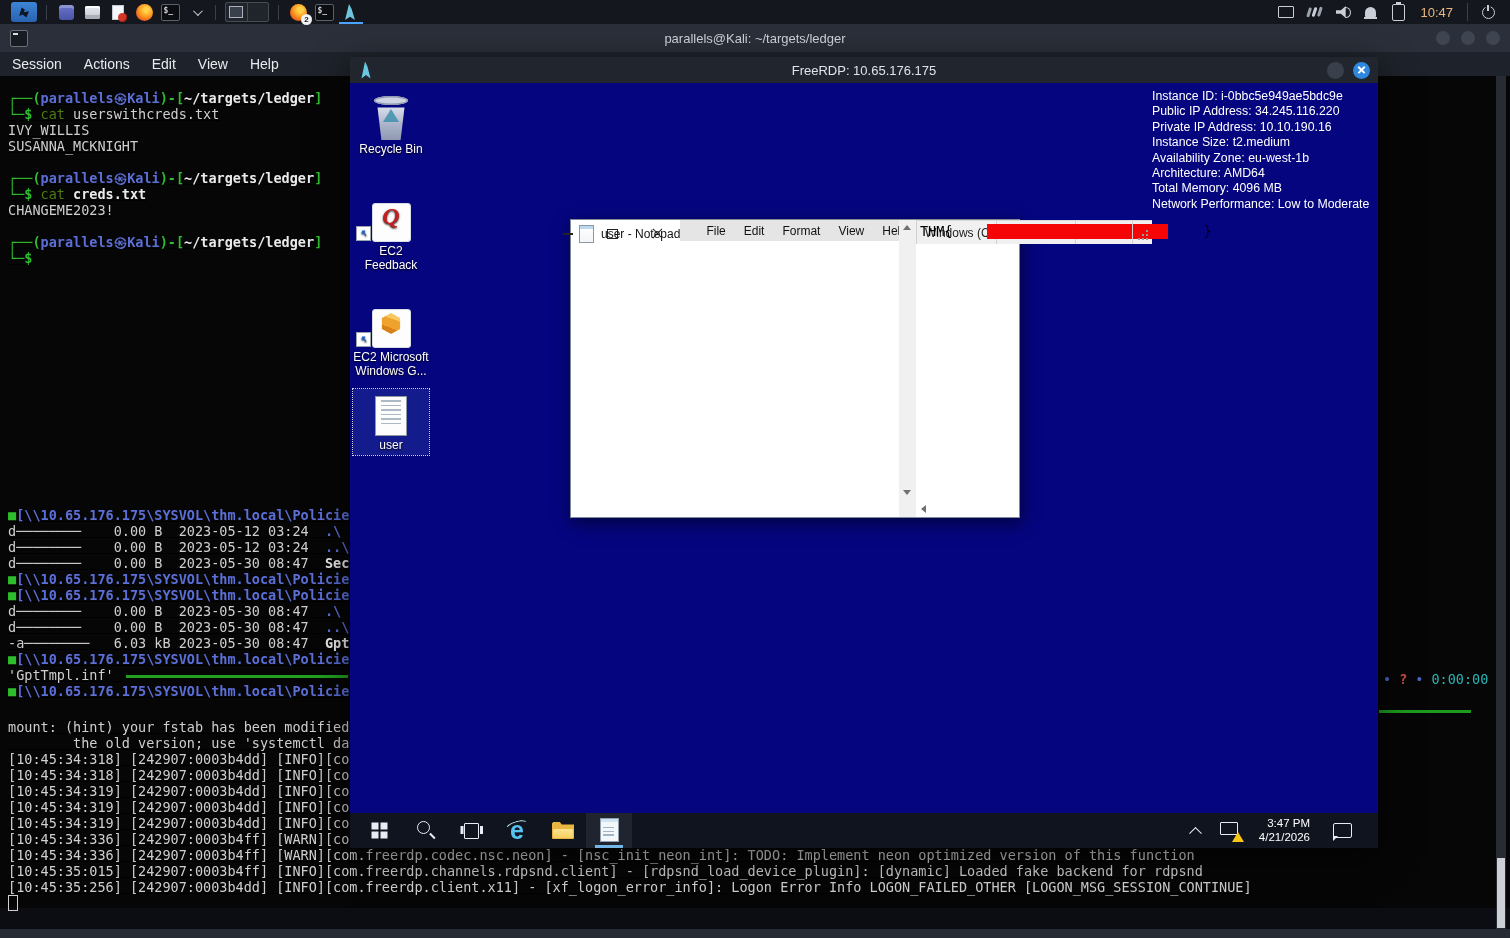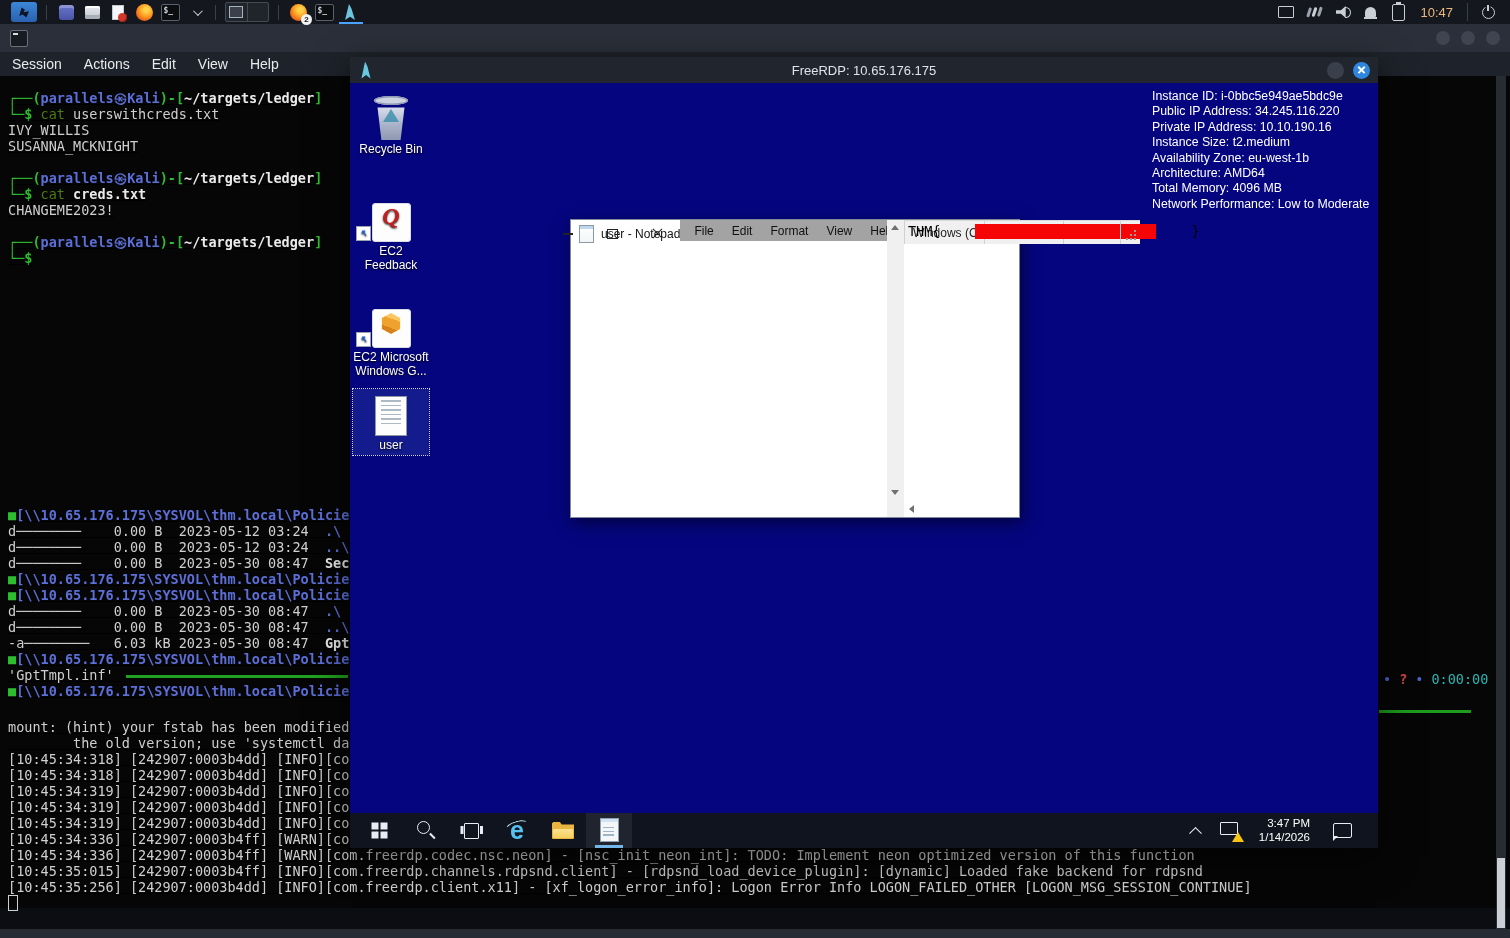--- a/index.html
+++ b/index.html
@@ -113,21 +113,21 @@
   .notepad{position:absolute;left:220px;top:136px;width:450px;height:299px;background:#fff;border:1px solid #7f8b96;box-sizing:border-box;box-shadow:2px 5px 16px rgba(0,0,0,.5);display:flex;flex-direction:row;}
   .np-titlebar{height:28px;position:relative;display:flex;align-items:center;padding-left:8px;background:#fff;flex:none;}
   .np-icon{width:13px;height:16px;background:linear-gradient(#fff,#f2f5f8);border:1px solid #8b98a6;box-shadow:inset 0 3px 0 #bcd8ee;}
   .np-title{font-size:12px;color:#111;margin-left:7px;}
   .np-btns{position:absolute;right:0;top:0;height:100%;display:flex;}
   .np-btn{width:45px;height:100%;display:flex;align-items:center;justify-content:center;position:relative;}
   .np-btn.min::before{content:"";width:10px;height:1.2px;background:#222;}
   .np-btn.max::before{content:"";width:9px;height:8px;border:1.2px solid #222;}
   .np-btn.cls::before,.np-btn.cls::after{content:"";position:absolute;width:13px;height:1.2px;background:#222;}
   .np-btn.cls::before{transform:rotate(45deg);} .np-btn.cls::after{transform:rotate(-45deg);}
-  .np-menubar{height:21px;display:flex;align-items:center;padding-left:5px;background:#a3a3a3;flex:none;}
+  .np-menubar{height:21px;display:flex;align-items:center;padding-left:17px;background:#e5e5e5;flex:none;}
   .np-menu-item{font-size:12px;color:#111;padding:0 9px;}
   .np-body{position:relative;flex:1;background:#fff;}
   .np-textline{position:absolute;left:4px;top:3px;display:flex;align-items:flex-end;font:13.5px "DejaVu Sans Mono",monospace;color:#000;gap:35px;}
   .redaction{display:inline-block;width:181px;height:15px;background:#f50505;}
   .np-vscroll{position:absolute;top:0;right:0;width:17px;bottom:17px;background:#f0f0f0;}
   .np-vscroll::before{content:"";position:absolute;top:5px;left:4.5px;width:0;height:0;border-left:4px solid transparent;border-right:4px solid transparent;border-bottom:5px solid #707070;}
   .np-vscroll::after{content:"";position:absolute;bottom:5px;left:4.5px;width:0;height:0;border-left:4px solid transparent;border-right:4px solid transparent;border-top:5px solid #707070;}
   .np-hscroll{position:absolute;left:0;right:17px;bottom:0;height:17px;background:#f0f0f0;}
   .np-hscroll::before{content:"";position:absolute;left:5px;top:4.5px;width:0;height:0;border-top:4px solid transparent;border-bottom:4px solid transparent;border-right:5px solid #707070;}
   .np-hscroll::after{content:"";position:absolute;right:5px;top:4.5px;width:0;height:0;border-top:4px solid transparent;border-bottom:4px solid transparent;border-left:5px solid #707070;}
@@ -206,20 +206,21 @@
       <div class="ti bell"></div>
       <div class="ti batt"></div>
       <span class="pclock">10:47</span>
       <span class="psep tall"></span>
       <div class="ti pwr"></div>
     </div>
   </div>
 
   <div class="t-titlebar">
     <i class="t-ico"></i>
+    <span class="t-title">parallels@Kali: ~/targets/ledger</span>
     <span class="wbtns">
       <span class="wbtn"></span>
       <span class="wbtn"></span>
       <span class="wbtn"></span>
     </span>
   </div>
   <div class="t-menubar" id="term-menu">
       <span class="tmenu-item">Session</span>
       <span class="tmenu-item">Actions</span>
       <span class="tmenu-item">Edit</span>
@@ -372,19 +373,19 @@
       <div class="tb-cell tb-ie"></div>
       <div class="tb-cell tb-exp"></div>
       <div class="tb-cell tb-np active">
           <span class="tb-underline"></span>
         </div>
       <div class="tb-right">
         <div class="tray-cell tray-chevron"></div>
         <div class="tray-cell tray-net"></div>
         <div class="tb-clock">
           <span>3:47 PM</span>
-          <span>1/14/2026</span>
+          <span>4/21/2026</span>
         </div>
         <div class="tray-cell tray-ac"></div>
       </div>
     </div>
   </div>
 </div>
 
 </body></html>

